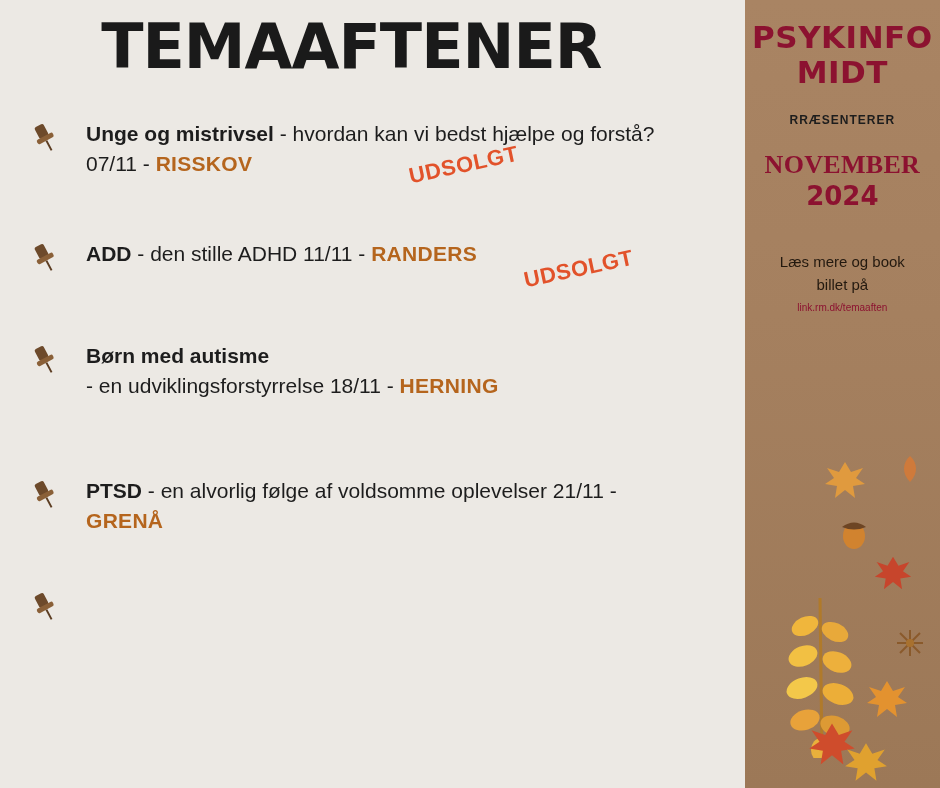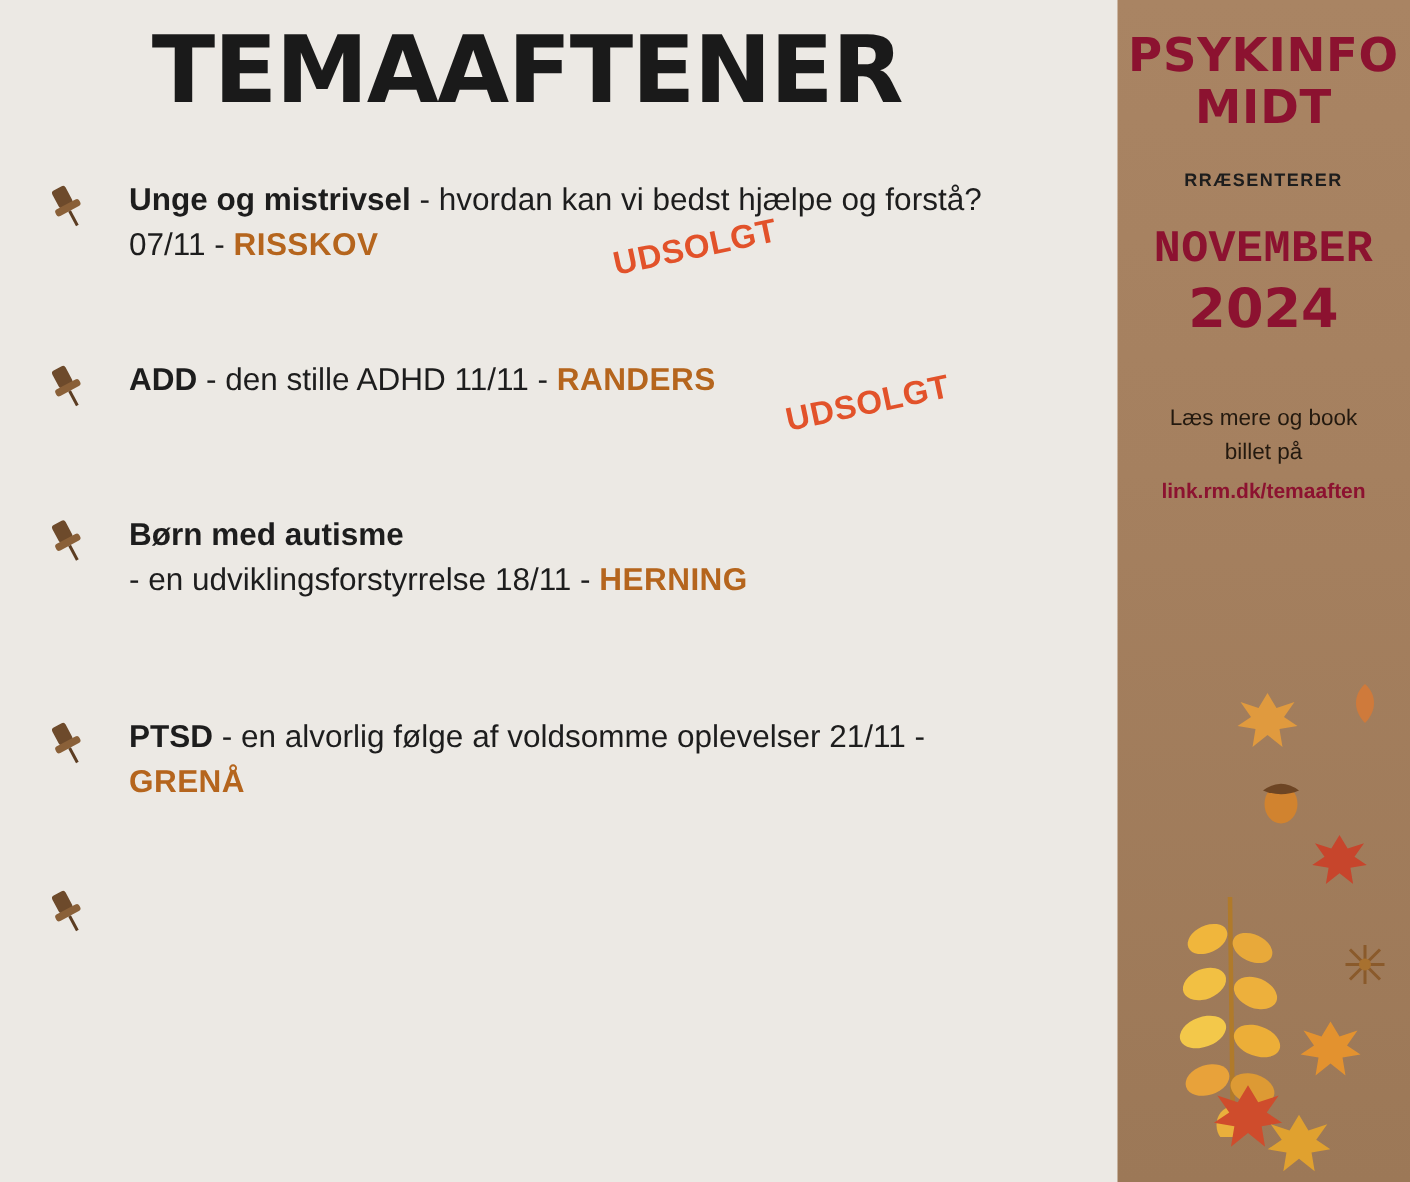--- a/index.html
+++ b/index.html
@@ -108,50 +108,50 @@
   }
   .presents {
     font-family: Liberation Sans, sans-serif;
     font-weight: bold;
     font-size: 12px;
     color: #1d1d1d;
     letter-spacing: 1px;
     margin-top: 24px;
   }
   .month {
-    font-family: Liberation Mono, monospace;
-    font-weight: bold;
-    font-size: 30px;
+    font-family: Liberation Serif, serif;
+    font-weight: bold;
+    font-size: 26px;
     color: #8c1230;
     margin-top: 22px;
     line-height: 1.2;
     letter-spacing: 0.3px;
   }
   .year {
     font-family: "DejaVu Sans", sans-serif;
     font-weight: bold;
-    font-size: 36px;
+    font-size: 26px;
     color: #8c1230;
     line-height: 1.2;
   }
   .book-info {
     margin-top: 38px;
     font-family: "Liberation Sans", sans-serif;
     font-size: 15px;
     color: #23190f;
     line-height: 1.55;
     padding: 0 24px;
   }
   .book-link {
     display: block;
     margin-top: 4px;
     font-family: "Liberation Sans", sans-serif;
-    font-size: 14px;
+    font-size: 10px;
     color: #8c1230;
-    font-weight: bold;
+    font-weight: normal;
     text-decoration: none;
   }
   .leaves {
     position: absolute;
     left: 0; right: 0; bottom: 0;
     height: 340px;
     pointer-events: none;
   }
   .leaf { position: absolute; }
 </style>

